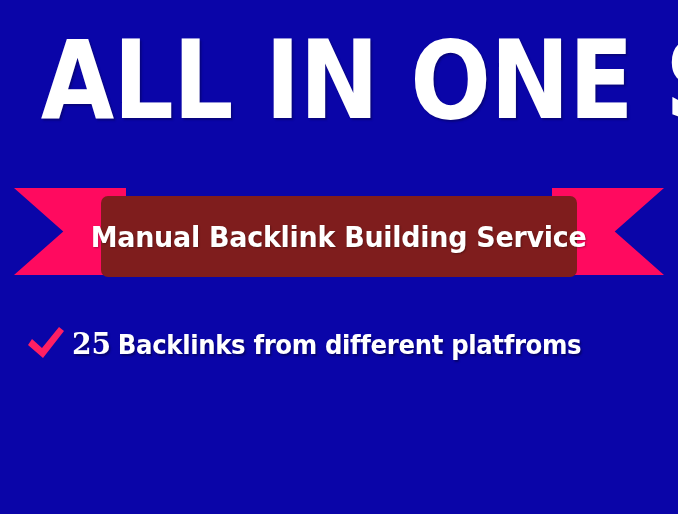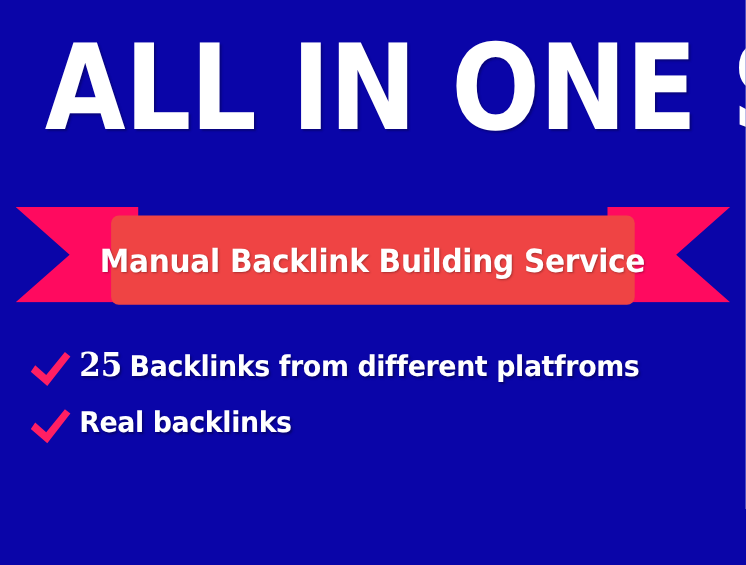--- a/index.html
+++ b/index.html
@@ -62,21 +62,21 @@
   .ribbon-tail.right {
     right: 14px;
     clip-path: polygon(0% 0%, 100% 0%, 56% 50%, 100% 100%, 0% 100%);
   }
   .ribbon-band {
     position: absolute;
     left: 101px;
     top: 10px;
     width: 476px;
     height: 81px;
-    background: #ef4444;
+    background: #7f1d1d;
     border-radius: 7px;
     display: flex;
     align-items: center;
     justify-content: center;
   }
   .ribbon-text {
     color: #FFFFFF;
     font-family: "DejaVu Sans", sans-serif;
     font-weight: bold;
     font-size: 29px;
@@ -90,20 +90,21 @@
   
   .bullets {
     position: absolute;
     left: 0;
     top: 318px;
     width: 678px;
   }
   .bullet-row {
     position: relative;
     display: flex;
+    align-items: center;
     height: 52px;
     padding-left: 26px;
   }
   .check-icon {
     flex: 0 0 auto;
     width: 40px;
     height: 38px;
     margin-right: 6px;
     display: block;
   }
@@ -146,22 +147,16 @@
 
     <div class="bullet-row">
       <svg class="check-icon" viewBox="0 0 40 38">
         <path d="M2 20 L6 14 L16 23 L33 2 L38 6 L17 33 Z" fill="#FF1F63"></path>
       </svg>
       <span class="bullet-text">
         <span class="bullet-count">25</span><span>Backlinks from different platfroms</span>
       </span>
     </div>
 
-    <div class="bullet-row">
-      <svg class="check-icon" viewBox="0 0 40 38">
-        <path d="M2 20 L6 14 L16 23 L33 2 L38 6 L17 33 Z" fill="#FF1F63"></path>
-      </svg>
-      <span class="bullet-text">Real backlinks</span>
-    </div>
 
 
   </div>
 </div>
 
 </body></html>

